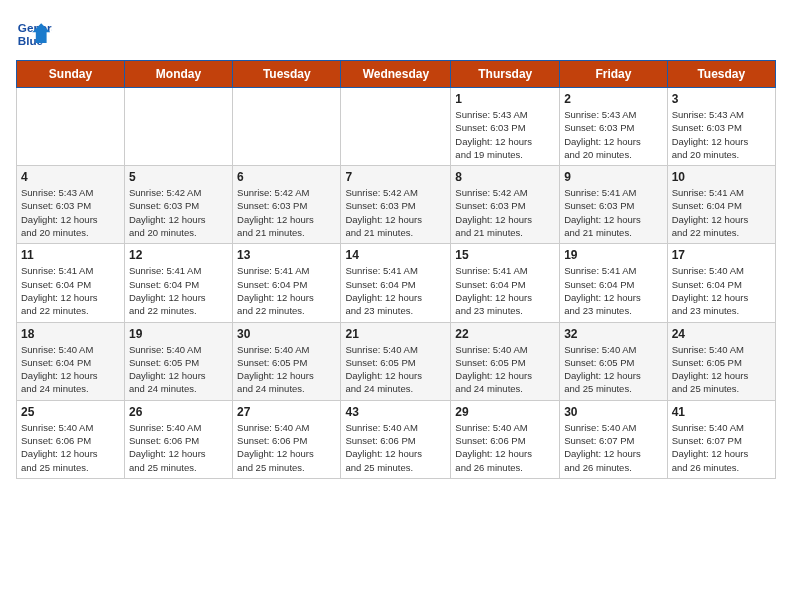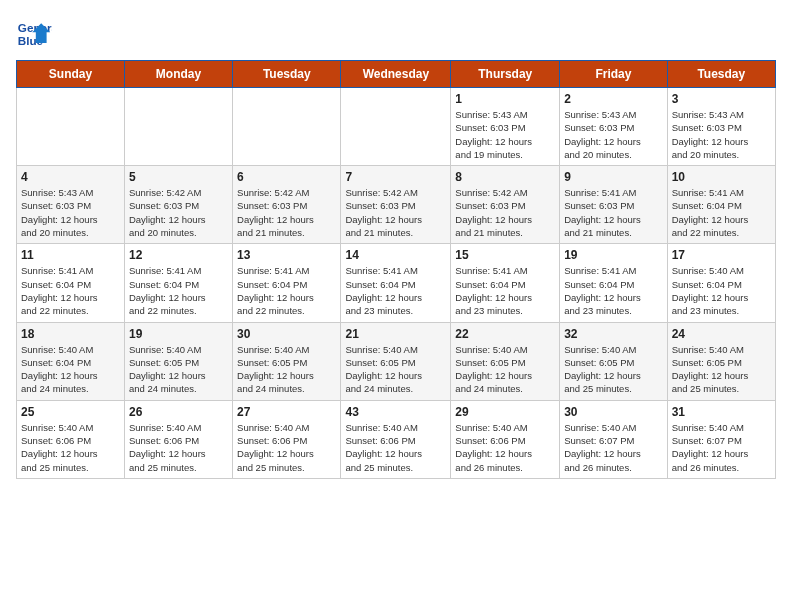--- a/index.html
+++ b/index.html
@@ -324,21 +324,21 @@
 and 26 minutes.</div>
         </td>
         <td>
           <div class="day-num">30</div>
           <div class="day-detail" style="white-space: pre-line;">Sunrise: 5:40 AM
 Sunset: 6:07 PM
 Daylight: 12 hours
 and 26 minutes.</div>
         </td>
         <td>
-          <div class="day-num">31</div>
+          <div class="day-num">41</div>
           <div class="day-detail" style="white-space: pre-line;">Sunrise: 5:40 AM
 Sunset: 6:07 PM
 Daylight: 12 hours
 and 26 minutes.</div>
         </td>
       </tr>
     </tbody>
 </table>
 
 </body></html>

